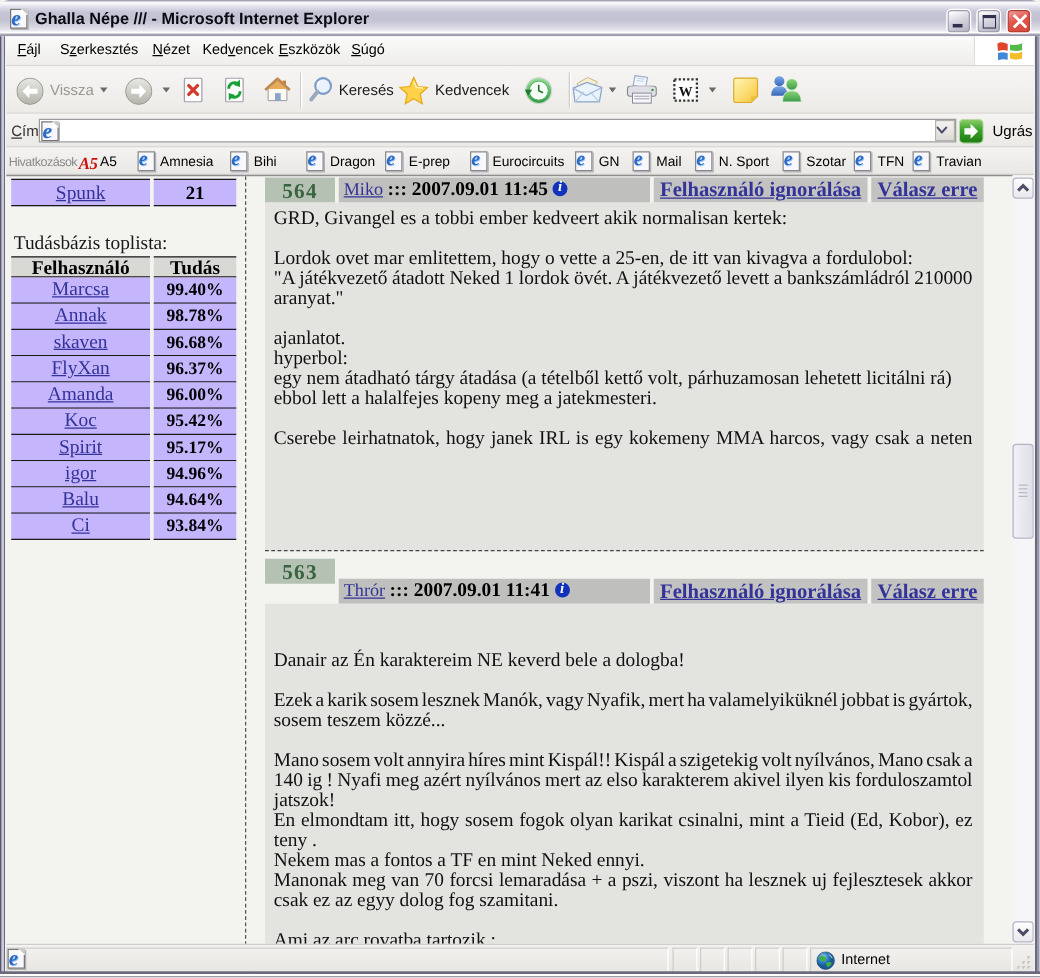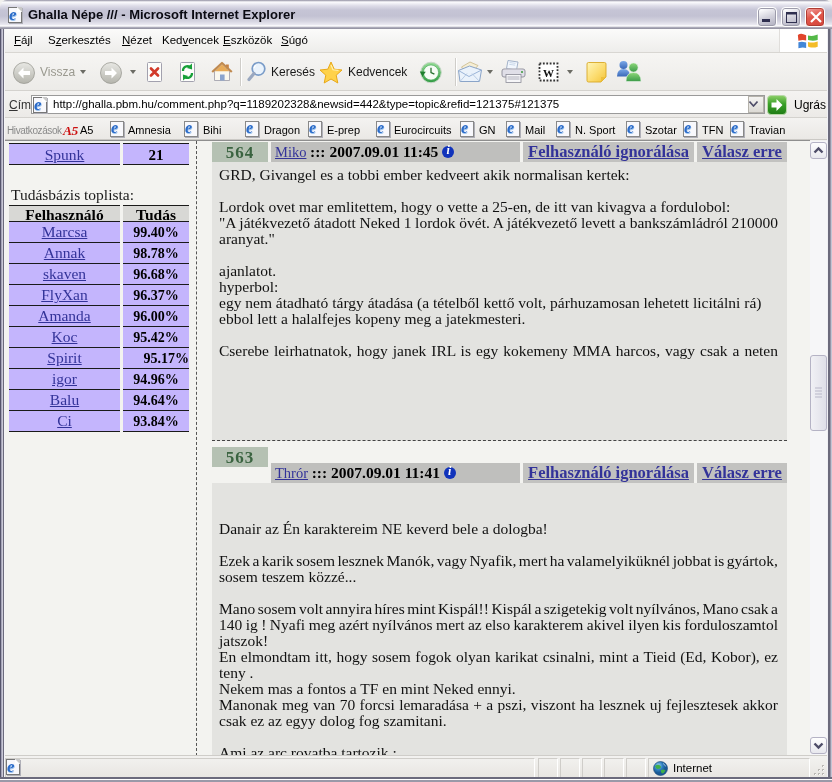--- a/index.html
+++ b/index.html
@@ -114,21 +114,20 @@
     <div class="tarrow" style="left:127px"></div>
     <span class="ttext" style="left:268px">Keresés</span>
     <span class="ttext" style="left:345px">Kedvencek</span>
     <div class="tarrow" style="left:484px"></div>
     <div class="tarrow" style="left:564px"></div>
   </div>
 
   <div id="addrbar" class="abs">
     <span id="cim"><u>C</u>ím</span>
     <div id="addr-input"></div>
-    <span id="addr-url">http://ghalla.pbm.hu/comment.php?q=1189202328&amp;newsid=442&amp;type=topic&amp;refid=121375#121375</span>
     <div id="addr-drop"></div>
     <span id="ugras-text">Ugrás</span>
   </div>
 
   <div id="linksbar" class="abs">
     <span id="hivat">Hivatkozások</span>
   </div>
 
   <div id="content" class="abs">
     <div id="vdash"></div>
@@ -147,21 +146,21 @@
     <div class="sbcell sb-val sbrow vb" style="top:102px;">98.78%</div>
     <div class="sbcell sb-user sbrow" style="top:123px;"><span class="sblink" style="text-decoration:underline;">skaven</span></div>
     <div class="sbcell sb-val sbrow vb" style="top:123px;">96.68%</div>
     <div class="sbcell sb-user sbrow" style="top:144px;"><span class="sblink" style="text-decoration:underline;">FlyXan</span></div>
     <div class="sbcell sb-val sbrow vb" style="top:144px;">96.37%</div>
     <div class="sbcell sb-user sbrow" style="top:165px;"><span class="sblink" style="text-decoration:underline;">Amanda</span></div>
     <div class="sbcell sb-val sbrow vb" style="top:165px;">96.00%</div>
     <div class="sbcell sb-user sbrow" style="top:186px;"><span class="sblink" style="text-decoration:underline;">Koc</span></div>
     <div class="sbcell sb-val sbrow vb" style="top:186px;">95.42%</div>
     <div class="sbcell sb-user sbrow" style="top:207px;"><span class="sblink" style="text-decoration:underline;">Spirit</span></div>
-    <div class="sbcell sb-val sbrow vb" style="top:207px;text-align:right;">95.17%</div>
+    <div class="sbcell sb-val sbrow vb" style="top:207px;">95.17%</div>
     <div class="sbcell sb-user sbrow" style="top:228px;"><span class="sblink" style="text-decoration:underline;">igor</span></div>
     <div class="sbcell sb-val sbrow vb" style="top:228px;">94.96%</div>
     <div class="sbcell sb-user sbrow" style="top:249px;"><span class="sblink" style="text-decoration:underline;">Balu</span></div>
     <div class="sbcell sb-val sbrow vb" style="top:249px;">94.64%</div>
     <div class="sbcell sb-user sbrow" style="top:270px;"><span class="sblink" style="text-decoration:underline;">Ci</span></div>
     <div class="sbcell sb-val sbrow vb" style="top:270px;">93.84%</div>
 
     <div class="pnum" style="left:209px; top:1px; width:56px; height:20px; padding-top:1px;">564</div>
     <div class="pcell" style="left:268px; top:1px; width:249px; height:20px; padding:1px 0 0 4px;"><span class="plink">Miko</span> <b class="pdate">::: 2007.09.01 11:45</b> <span class="iinfo"></span></div>
     <div class="pcell" style="left:520px; top:1px; width:171px; height:20px; padding-top:0px; background:#c2c2c0; text-align:center;"><span class="plink2">Felhasználó ignorálása</span></div>

